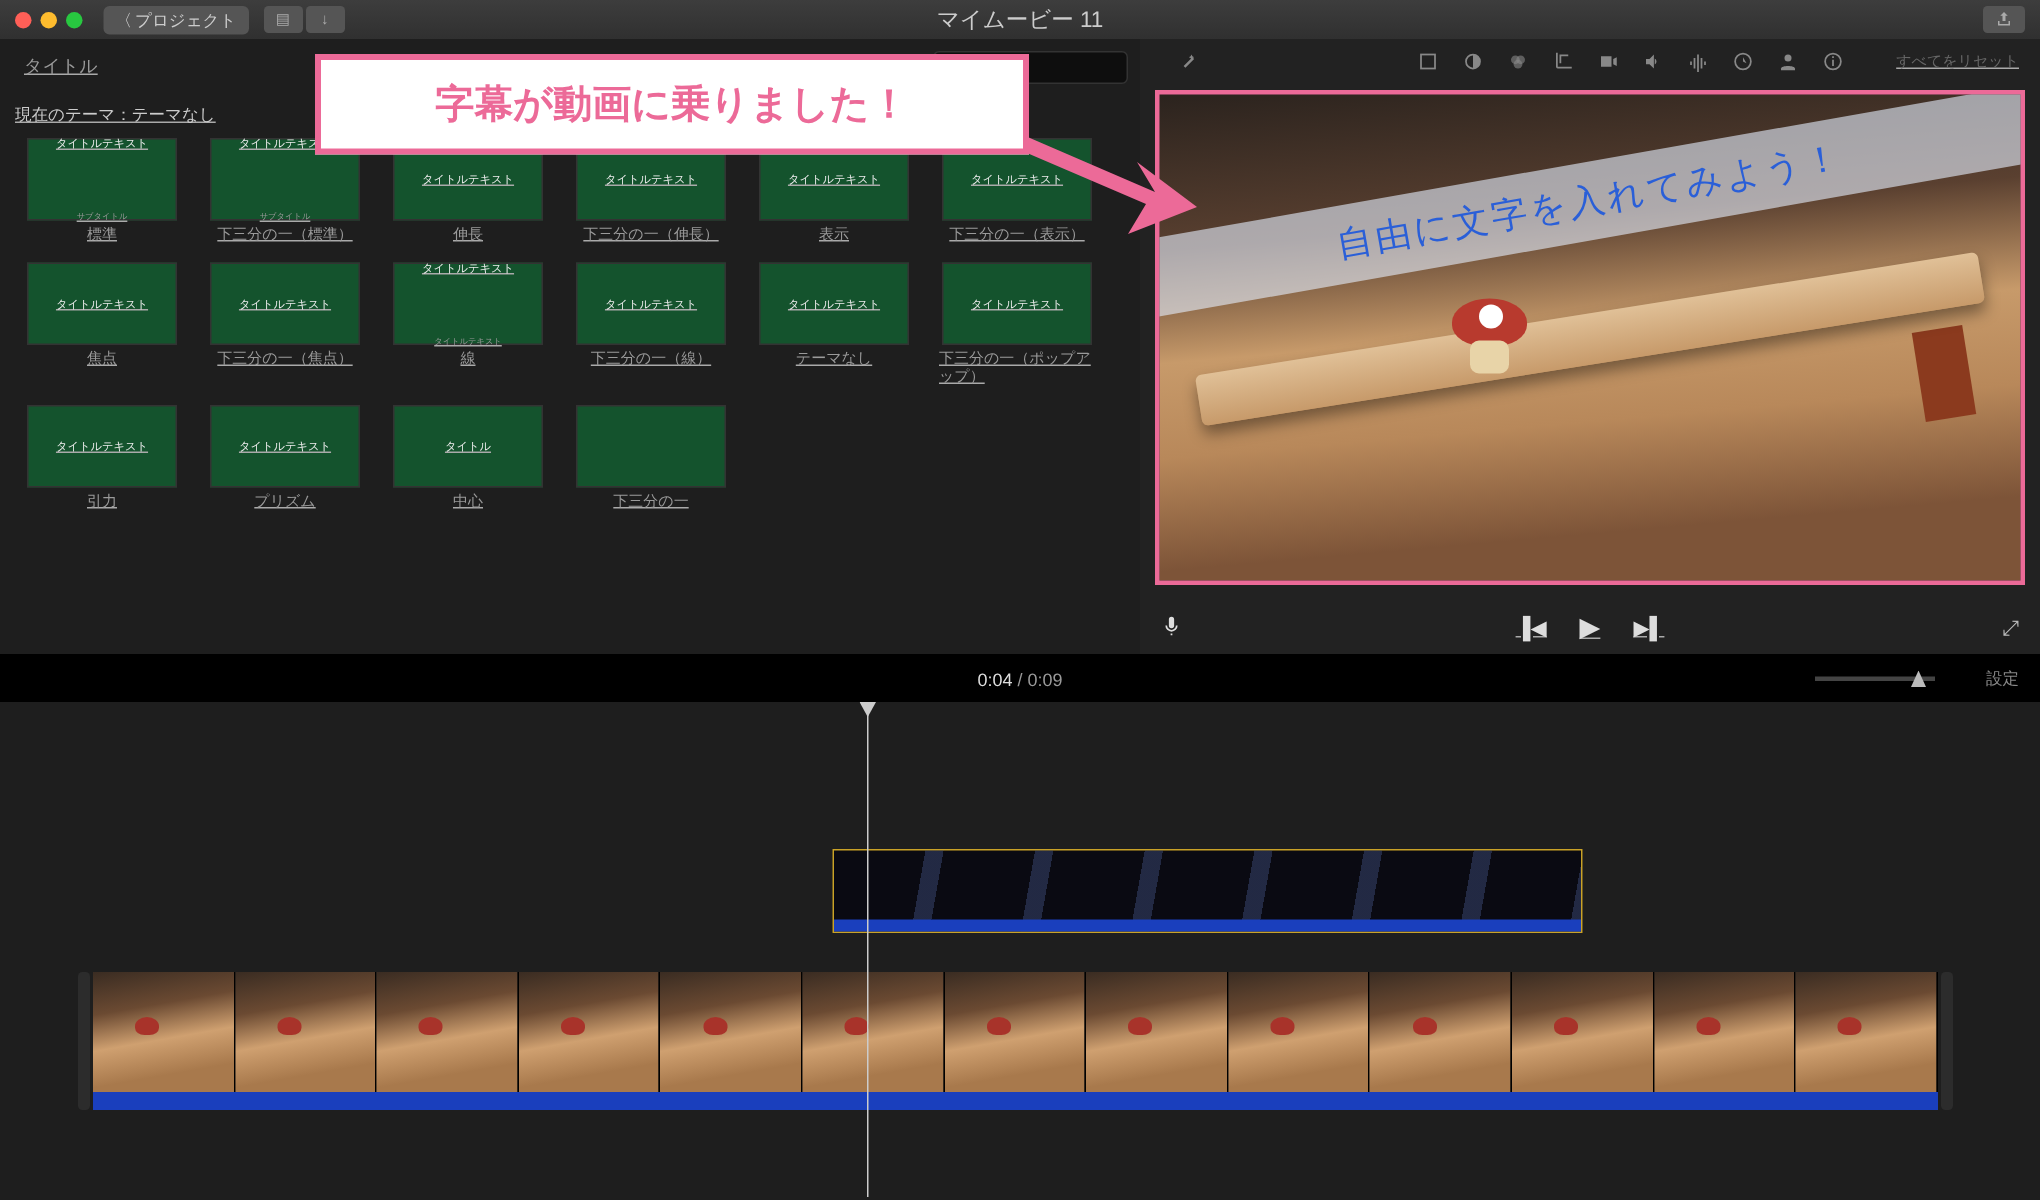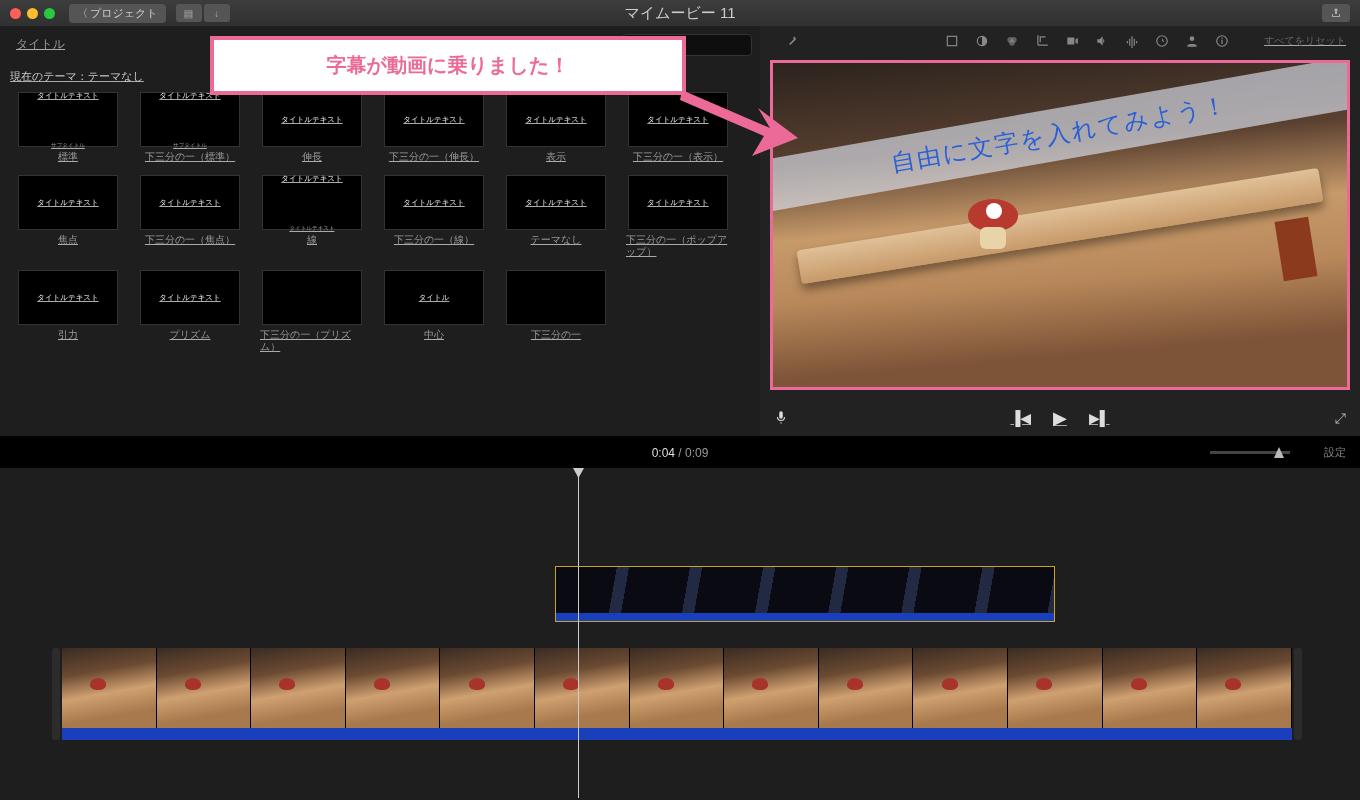--- a/index.html
+++ b/index.html
@@ -20,21 +20,21 @@
   .upper { display:flex; height: 410px; text-decoration: underline; }
   .browser { width: 760px; background:#1e1e1e; position:relative;}
   .viewer-area { flex:1; background:#222; display:flex; flex-direction:column; }
 
   .browser-header { display:flex; align-items:center; padding:6px 8px; gap:14px;}
   .media-tab { font-size:12px; color:#999; padding:4px 8px;}
   .search-box { margin-left:auto; width:130px; height:22px; background:#0e0e0e; border-radius:4px; border:1px solid #333;}
   .section-label { font-size:11px; color:#ccc; padding:6px 10px 8px;}
   .title-grid { display:grid; grid-template-columns: repeat(6, 108px); gap: 12px 14px; padding: 0 14px;}
   .title-cell { display:flex; flex-direction:column; align-items:center;}
-  .title-thumb { width:100px; height:55px; background:#000000; border:1px solid #333; display:flex; flex-direction:column; align-items:center; justify-content:center;gap:42px;}
+  .title-thumb { width:100px; height:55px; background:#14532d; border:1px solid #333; display:flex; flex-direction:column; align-items:center; justify-content:center;gap:42px;}
   .title-thumb span { color:#eee; font-size:7.5px; text-align:center; line-height:1.2;}
   .title-thumb .sub { font-size:5.5px; color:#999;}
   .title-name { font-size:10px; color:#9a9a9a; margin-top:4px; max-width:104px; line-height:1.2;}
 
   
   .viewer-tools { height:30px; display:flex; align-items:center; justify-content:flex-end; gap:14px; padding:0 14px; color:#888;}
   .vt-icon { width:16px; height:16px; display:inline-flex; align-items:center; justify-content:center;}
   .vt-reset { font-size:10px; color:#666; margin-left:20px;}
   .wand { margin-right:auto; margin-left:10px;}
   .preview { flex:1; padding:4px 10px 2px; position:relative;}
@@ -68,21 +68,21 @@
   .title-track .audio { position:absolute; bottom:0; left:0; right:0; height:8px; background:#1a3fbd;}
   .video-track { position:absolute; left:62px; top:180px; width:1230px; height:80px; display:flex; background:#222;}
   .v-thumb { flex:1; background:linear-gradient(170deg,#3a2c22 0%, #6b4a32 30%, #cfa070 55%, #a8794c 80%); border-right:1px solid #000; position:relative;}
   .v-thumb::after{content:'';position:absolute;left:30%;top:38%;width:16px;height:12px;background:#a8332a;border-radius:50% 50% 40% 40%;}
   .video-audio { position:absolute; left:62px; top:260px; width:1230px; height:12px; background:#1a3fbd;}
   .clip-handle { position:absolute; top:180px; width:8px; height:92px; background:#2c2c2c; border-radius:3px;}
   .clip-handle.l { left:52px;} .clip-handle.r { left:1294px;}
 
   
   .callout { position:absolute; left:210px; top:36px; width:476px; background:#fff; border:4px solid #ec6a98; padding:12px 18px; z-index:30; display:flex; align-items:center; justify-content:center;}
-  .callout span { color:#ec6a98; font-size:20px; font-weight:bold;}
+  .callout span { color:#ec6a98; font-size:26px; font-weight:bold;}
   .arrow { position:absolute; left:680px; top:78px; z-index:29;}
   .arrow svg { width:120px; height:80px;}
 
   svg { fill:currentColor; }
 </style>
 </head>
 <body>
 
 <div class="titlebar">
   <div class="traffic">
@@ -193,24 +193,20 @@
           <div class="title-thumb">
             <span>タイトルテキスト</span>
           </div>
           <div class="title-name">引力</div>
         </div>
         <div class="title-cell">
           <div class="title-thumb">
             <span>タイトルテキスト</span>
           </div>
           <div class="title-name">プリズム</div>
-        </div>
-        <div class="title-cell">
-          <div class="title-thumb"></div>
-          <div class="title-name">下三分の一（プリズム）</div>
         </div>
         <div class="title-cell">
           <div class="title-thumb">
             <span>タイトル</span>
           </div>
           <div class="title-name">中心</div>
         </div>
         <div class="title-cell">
           <div class="title-thumb"></div>
           <div class="title-name">下三分の一</div>

